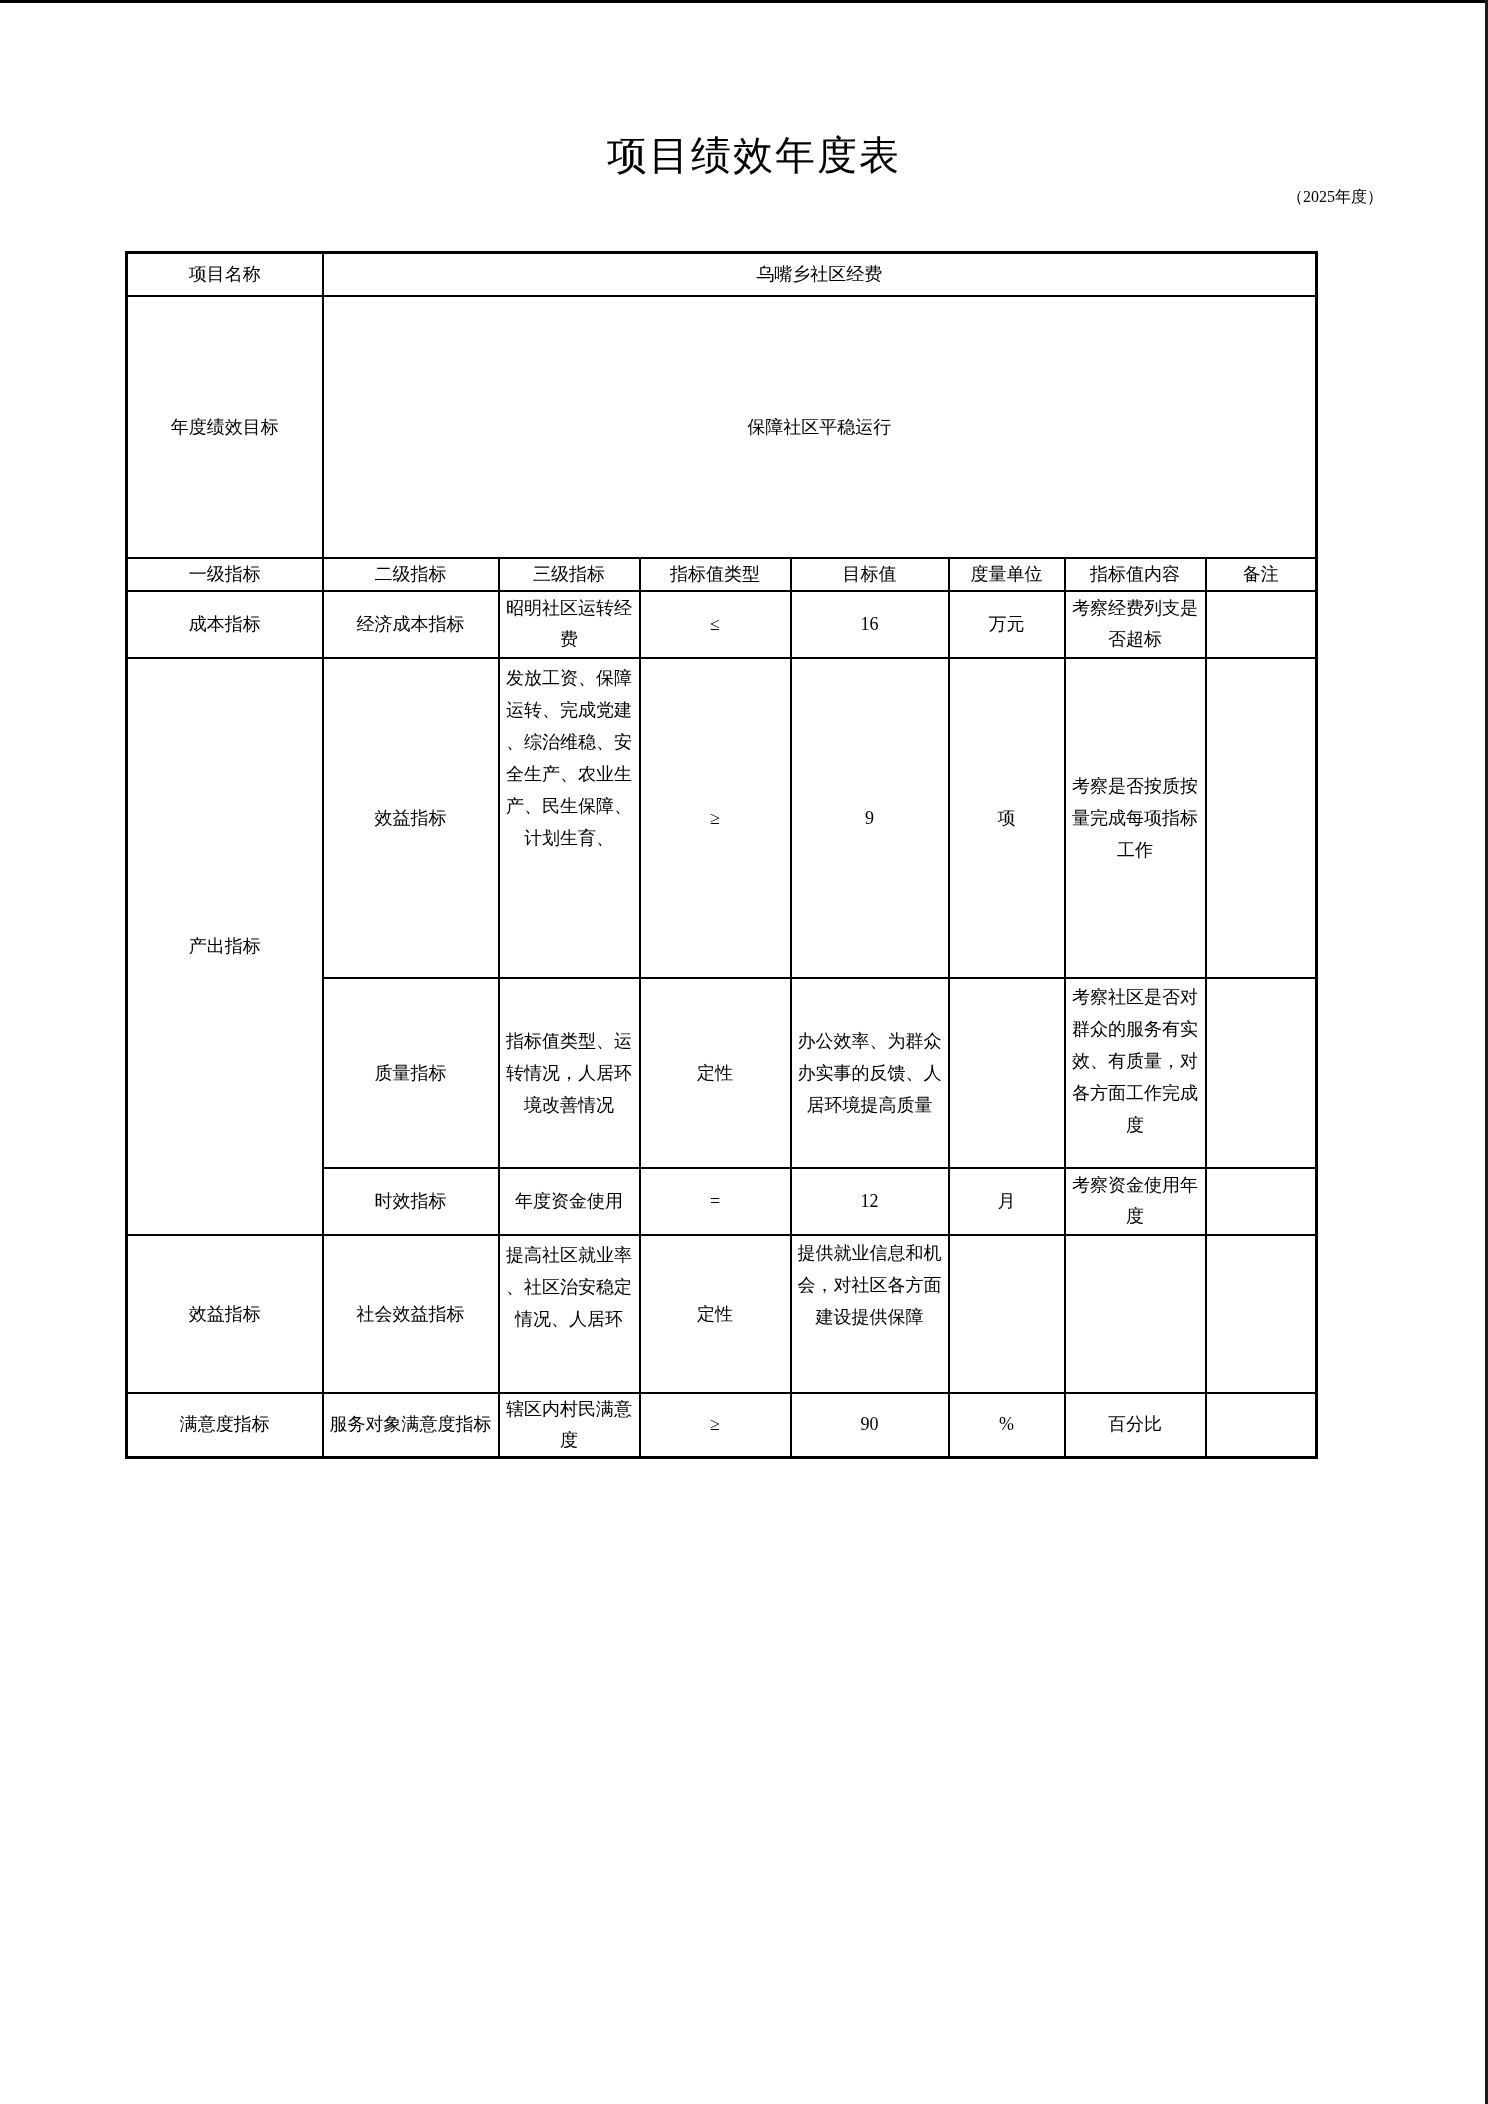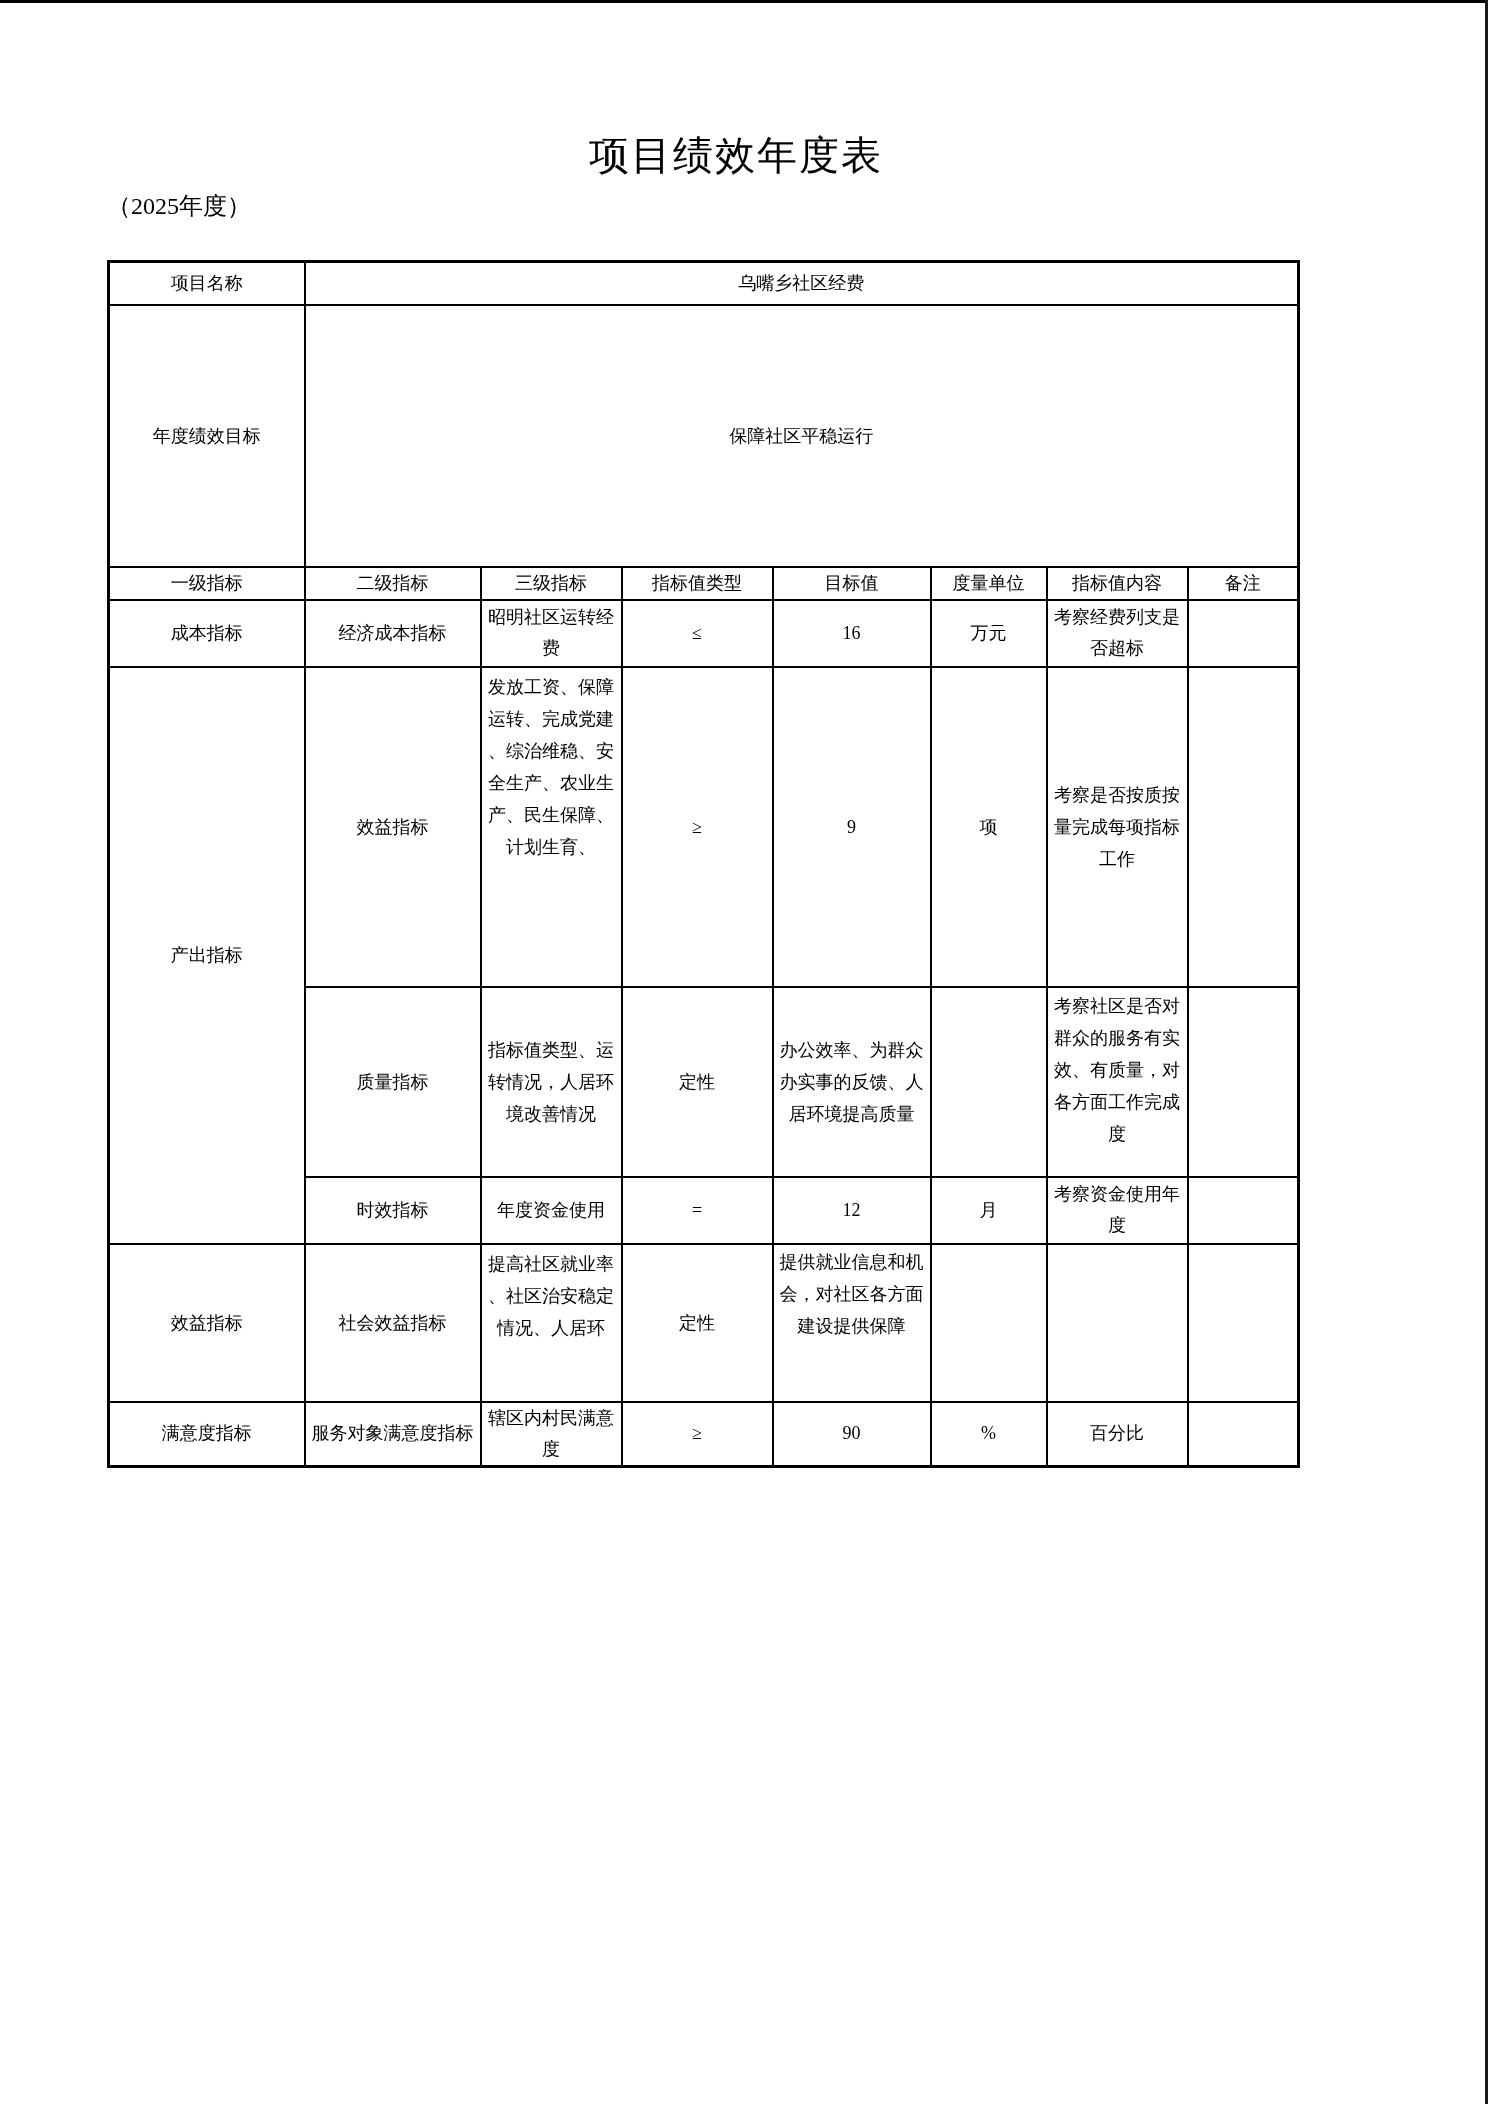--- a/index.html
+++ b/index.html
@@ -22,37 +22,37 @@
     background: #000;
   }
   .edge-right {
     position: absolute;
     top: 0; right: 0;
     width: 3px; height: 2104px;
     background: #1a1a1a;
   }
   .doc {
     position: absolute;
-    left: 107px;
+    left: 125px;
     top: 0;
     width: 1258px;
   }
   .title {
     margin: 134px 0 0 0;
     font-size: 40px;
     font-weight: normal;
     letter-spacing: 2px;
     line-height: 44px;
     text-align: center;
   }
   .subtitle {
-    margin-top: 14px;
-    font-size: 24px;
+    margin-top: 5px;
+    font-size: 16px;
     line-height: 28px;
-    text-align: left;
+    text-align: right;
   }
   table.perf {
     margin-top: 40px;
     width: 1190px;
     table-layout: fixed;
     border-collapse: collapse;
     border: 3px solid #000;
   }
   table.perf td {
     border: 2px solid #000;

